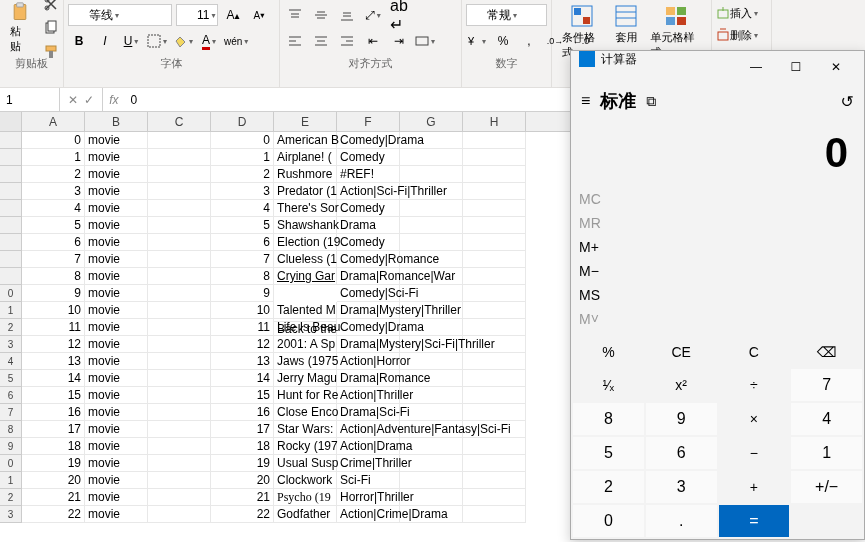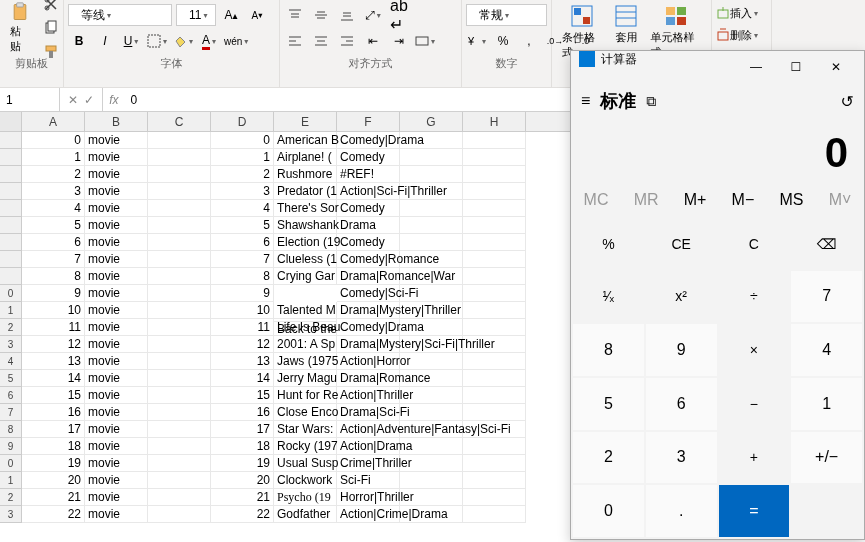--- a/index.html
+++ b/index.html
@@ -4,21 +4,21 @@
 <style>
 * { margin: 0; padding: 0; box-sizing: border-box; font-family: "Microsoft YaHei", "Segoe UI", sans-serif; }
 body { width: 865px; height: 542px; overflow: hidden; background: #fff; position: relative; font-size: 12px; }
 
 
 .ribbon { background: #f3f2f1; border-bottom: 1px solid #e1dfdd; height: 88px; display: flex; }
 .rib-group { display: flex; flex-direction: column; border-right: 1px solid #e1dfdd; padding: 2px 4px; }
 .rib-row { display: flex; align-items: center; gap: 4px; height: 26px; }
 .rib-label { text-align: center; font-size: 11px; color: #666; padding-top: 2px; }
 .rib-btn { min-width: 22px; height: 22px; display: inline-flex; align-items: center; justify-content: center; cursor: pointer; border-radius: 2px; }
-.rib-sel { border: 1px solid #ccc; background: #fff; height: 22px; padding: 0 12px; font-size: 12px; display: inline-flex; align-items: center; }
+.rib-sel { border: 1px solid #ccc; background: #fff; height: 22px; padding: 0 20px; font-size: 12px; display: inline-flex; align-items: center; }
 .dd::after { content: "▾"; font-size: 8px; margin-left: 2px; color: #666; }
 .big-btn { display: flex; flex-direction: column; align-items: center; padding: 2px 6px; cursor: pointer; font-size: 11px; gap: 2px; }
 .icon-box { width: 20px; height: 20px; display: inline-block; }
 
 
 .fbar { display: flex; align-items: center; height: 24px; border-bottom: 1px solid #d0d0d0; }
 .fbar .name-box { width: 60px; border-right: 1px solid #d0d0d0; padding: 0 6px; height: 100%; display: flex; align-items: center; }
 .fbar .btns { display: flex; align-items: center; gap: 6px; padding: 0 8px; border-right: 1px solid #d0d0d0; height: 100%; color: #888; }
 .fbar .fx { font-style: italic; padding: 0 6px; color: #888; }
 .fbar .fval { padding: 0 6px; }
@@ -41,21 +41,21 @@
 .calc-tbar .tic { width: 16px; height: 16px; background: #0078d4; margin-right: 6px; }
 .calc-tbar .ttl { flex: 1; font-size: 12px; }
 .calc-tbar .wbtn { width: 40px; height: 32px; display: flex; align-items: center; justify-content: center; cursor: pointer; }
 .calc-sub { display: flex; align-items: center; padding: 6px 10px; gap: 10px; }
 .calc-sub .ham { font-size: 16px; cursor: pointer; }
 .calc-sub .mode { font-size: 18px; font-weight: 600; }
 .calc-sub .ontop { font-size: 14px; cursor: pointer; }
 .calc-sub .spacer { flex: 1; }
 .calc-sub .hist { font-size: 16px; cursor: pointer; }
 .calc-disp { text-align: right; padding: 10px 16px 6px; font-size: 42px; font-weight: 600; }
-.calc-mem { display: flex; justify-content: space-around; padding: 4px 0; font-size: 16px; }
+.calc-mem { display: flex; justify-content: space-around; padding: 4px 0; font-size: 14px; flex-direction: column; }
 .calc-mem span { color: #999; padding: 4px 8px; cursor: pointer; }
 .calc-mem span.act { color: #000; }
 .calc-keys { flex: 1; display: grid; grid-template-columns: repeat(4,1fr); gap: 2px; padding: 2px; }
 .ckey { background: #fafafa; display: flex; align-items: center; justify-content: center; font-size: 16px; cursor: pointer; border: none; }
 .ckey.fn { background: #f3f3f3; font-size: 14px; }
 .ckey.eq { background: #0067c0; color: #fff; }
 
 svg { display: block; }
 </style>
 </head>
@@ -373,21 +373,21 @@
         <div class="cell ov" style="width: 63px;">Comedy|Romance</div>
         <div class="cell" style="width: 63px;"></div>
         <div class="cell" style="width: 63px;"></div>
       </div>
       <div class="row">
         <div class="row-h"></div>
         <div class="cell num" style="width: 63px;">8</div>
         <div class="cell" style="width: 63px;">movie</div>
         <div class="cell" style="width: 63px;"></div>
         <div class="cell num" style="width: 63px;">8</div>
-        <div class="cell ov" style="width: 63px;">Crying Gar</div>
+        <div class="cell ov" style="width: 63px; text-decoration: underline;">Crying Gar</div>
         <div class="cell ov" style="width: 63px;">Drama|Romance|War</div>
         <div class="cell" style="width: 63px;"></div>
         <div class="cell" style="width: 63px;"></div>
       </div>
       <div class="row">
         <div class="row-h">0</div>
         <div class="cell num" style="width: 63px;">9</div>
         <div class="cell" style="width: 63px;">movie</div>
         <div class="cell" style="width: 63px;"></div>
         <div class="cell num" style="width: 63px;">9</div>

